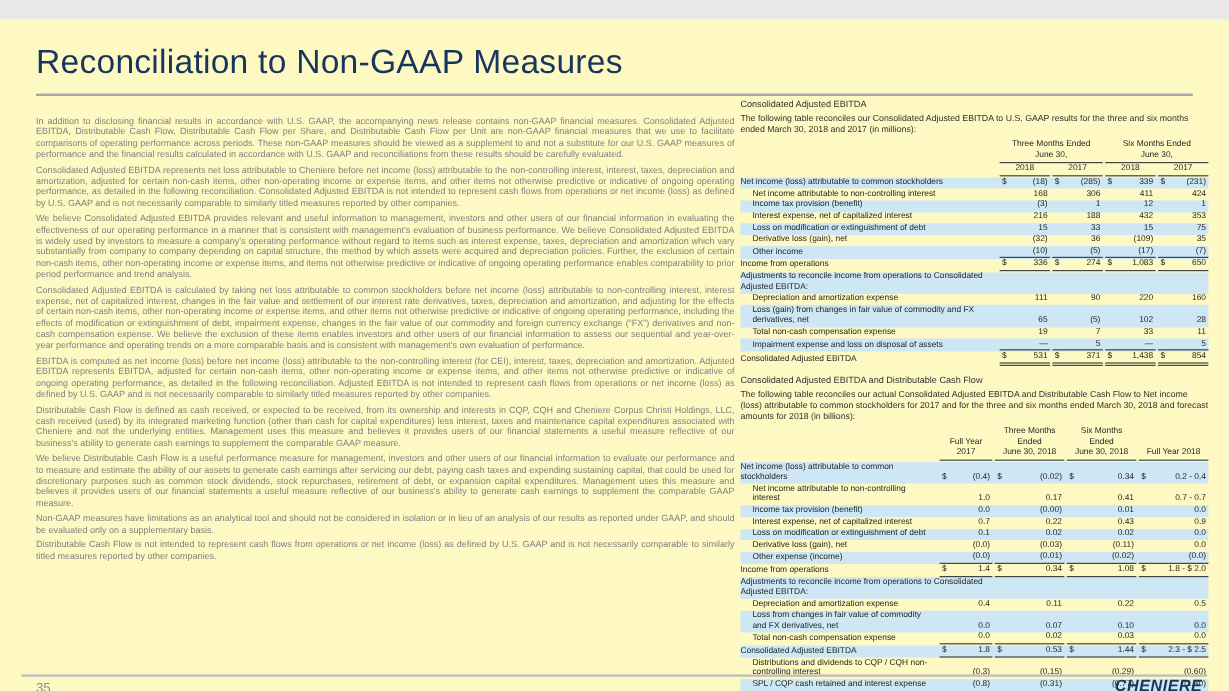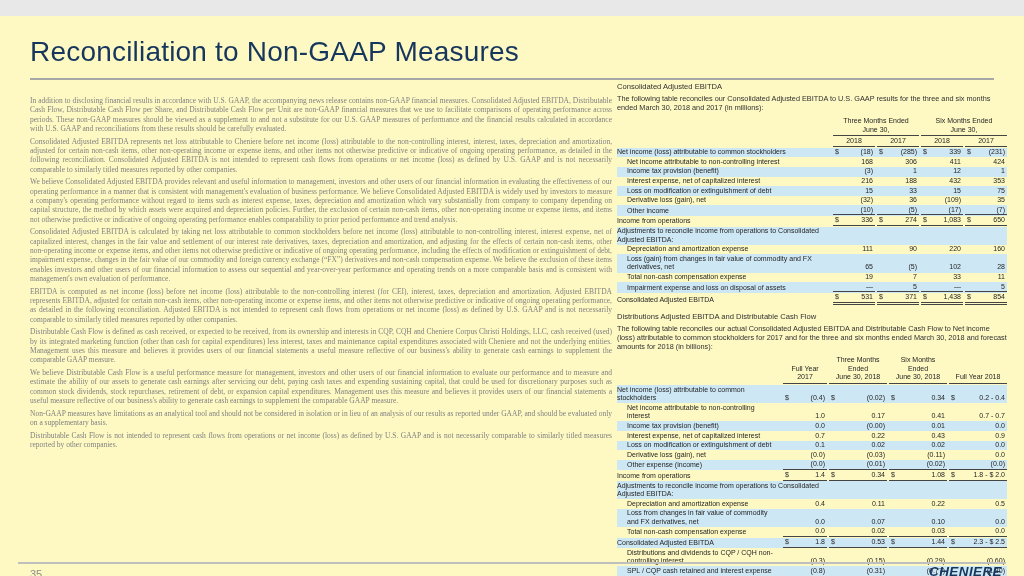--- a/index.html
+++ b/index.html
@@ -12,21 +12,21 @@
     color:#17365d; letter-spacing:0.2px;
   }
   .title-rule { position:absolute; left:30px; width:964px; top:62px; height:2px; background:#a8a8a8; }
 
   
   .left-col {
     position:absolute; left:30px; top:80px; width:582px;
     color:#808080; font-size:7.5px; line-height:9.3px; text-align:justify;
   }
   .left-heading { font-size:8px; margin:0 0 5px 0; color:#7f7f7f; text-align:left; }
-  .left-col p { margin:0 0 3.5px 0;font-family:Liberation Serif, serif; }
+  .left-col p { margin:0 0 3.5px 0; }
 
   
   .right-col { position:absolute; left:617px; top:66px; width:390px; color:#303030; font-size:7.3px; line-height:9px; }
   .sec-title { font-size:7.6px; margin:0 0 3px 0; color:#303030; }
   .sec-intro { margin:0 0 5px 0; text-align:left; }
 
   
   .tbl { width:100%; font-size:7px; line-height:8.6px; color:#1f1f1f; margin-bottom:7px; }
   .tr { display:flex; align-items:flex-end; padding:0.5px 0; }
   .tr.hl { background:#cde7f4; }
@@ -339,21 +339,21 @@
             <span class="d">$</span>
             <span class="n">1,438</span>
           </div>
           <div class="cell  dul">
             <span class="d">$</span>
             <span class="n">854</span>
           </div>
         </div>
       </div>
 
-    <div class="sec-title">Distributions Adjusted EBITDA and Distributable Cash Flow</div>
+    <div class="sec-title">Consolidated Adjusted EBITDA and Distributable Cash Flow</div>
     <p class="sec-intro">The following table reconciles our actual Consolidated Adjusted EBITDA and Distributable Cash Flow to Net income (loss) attributable to common stockholders for 2017 and for the three and six months ended March 30, 2018 and forecast amounts for 2018 (in billions):</p>
     <div class="tbl t2">
         <div class="t2-head">
           <div class="sp"></div>
           <div class="th2 c0">Full Year
 2017</div>
           <div class="th2 c1">Three Months
 Ended
 June 30, 2018</div>
           <div class="th2 c2">Six Months

